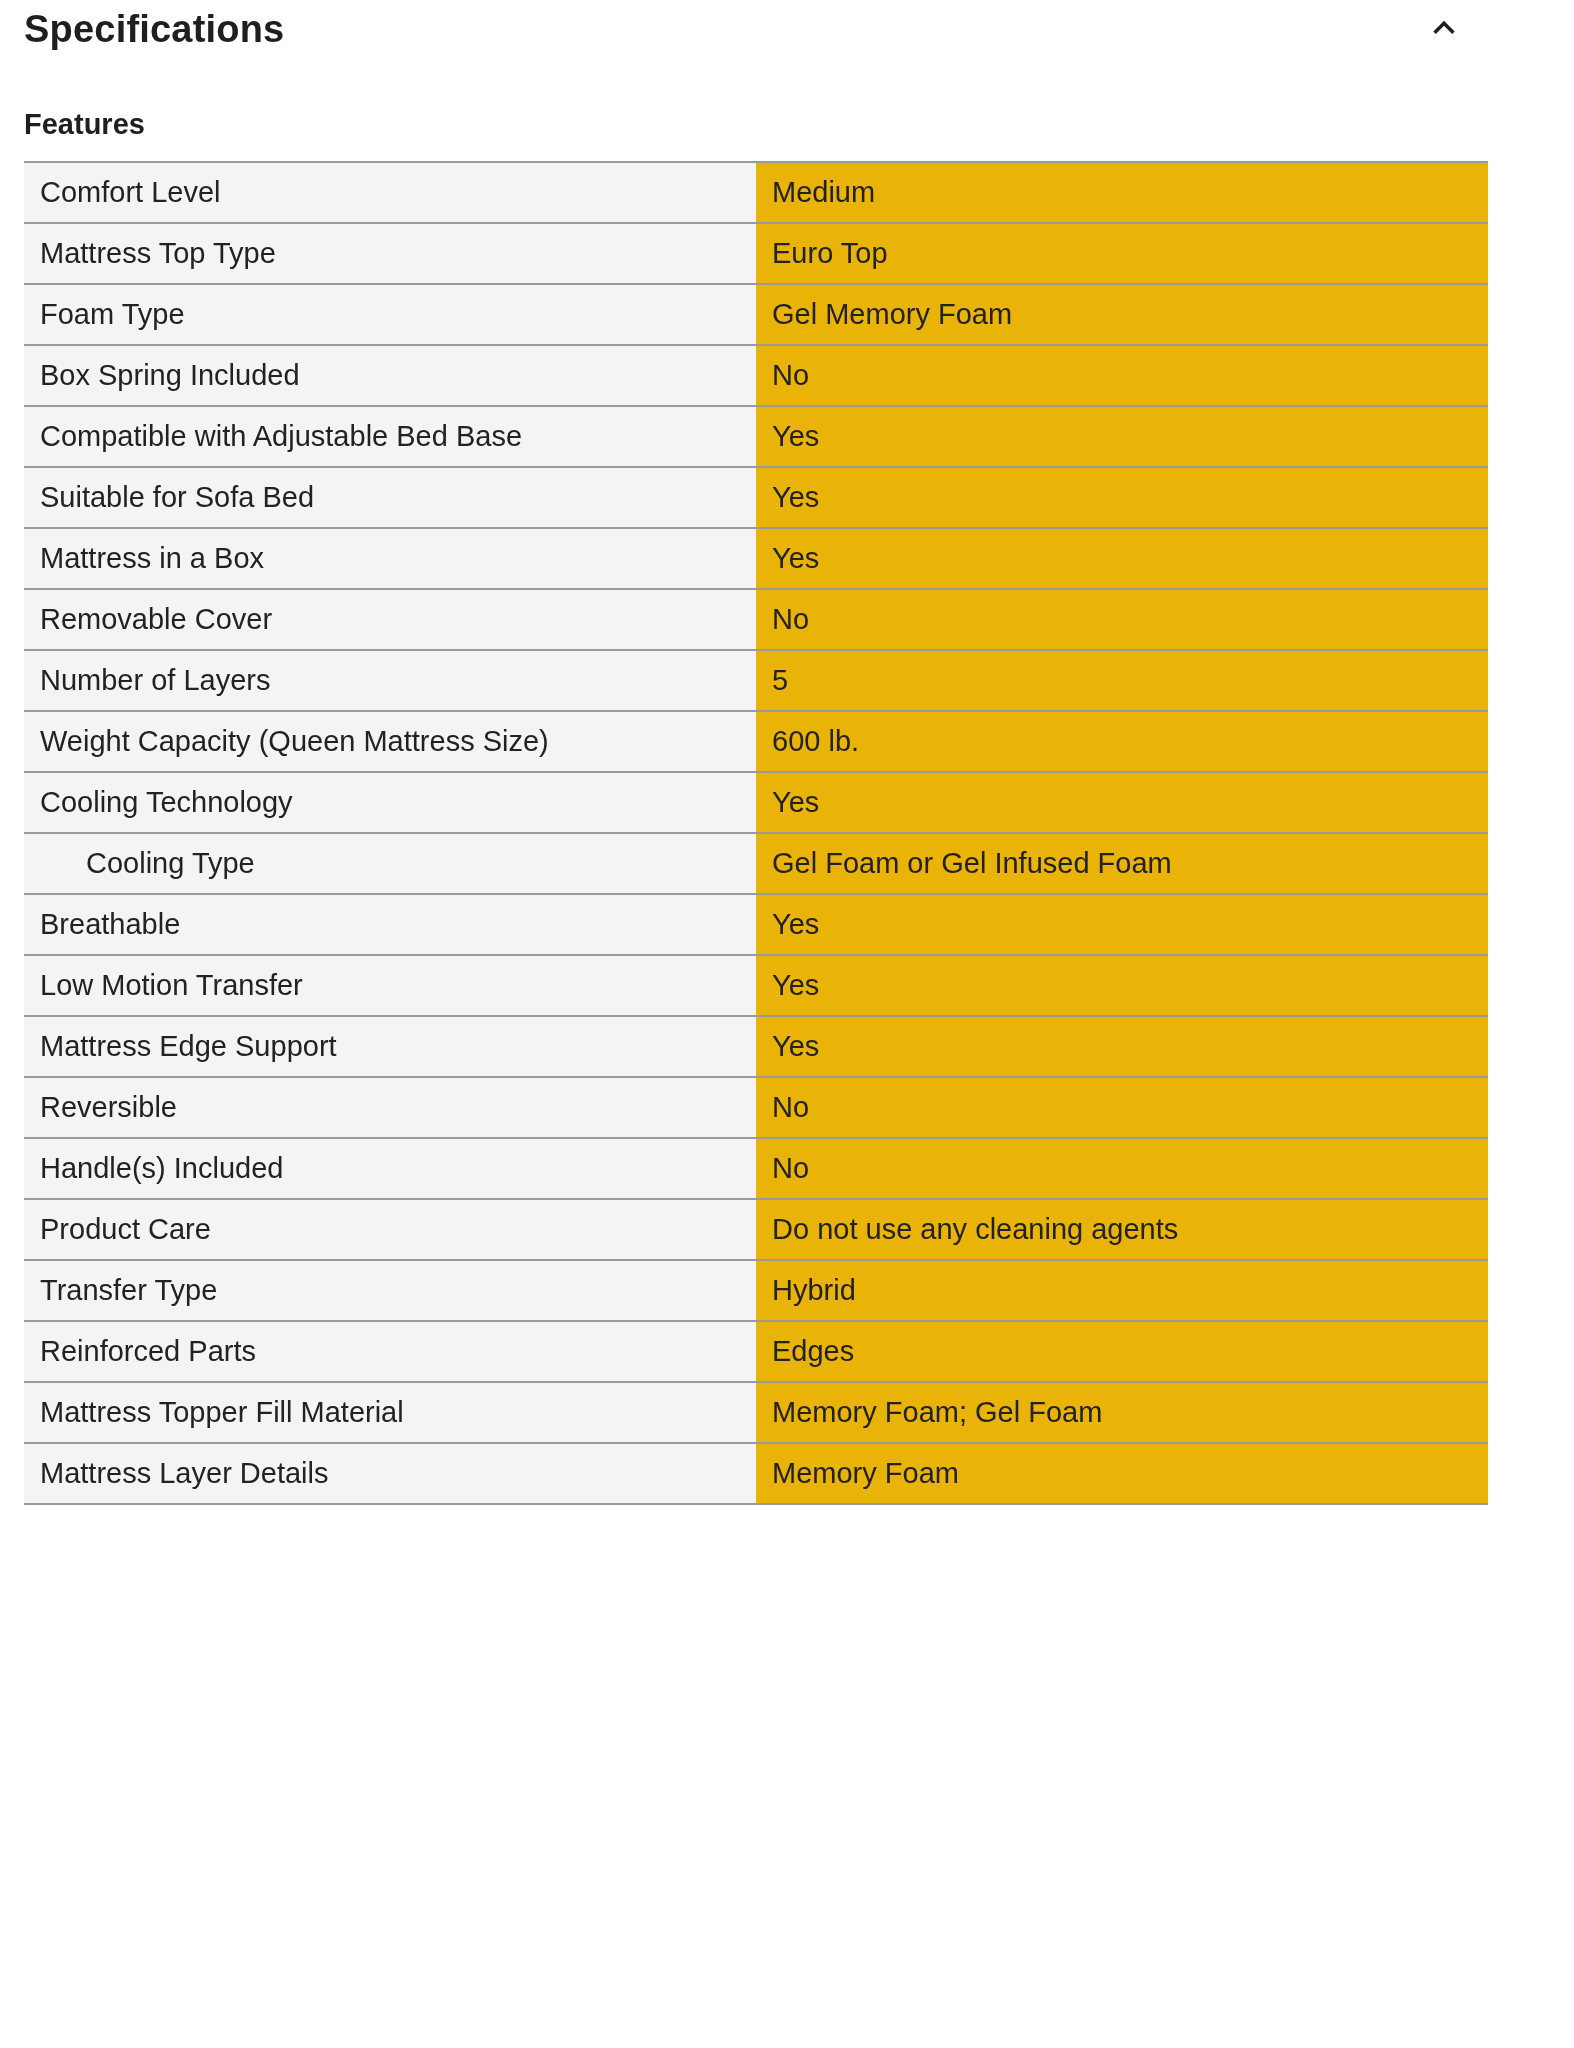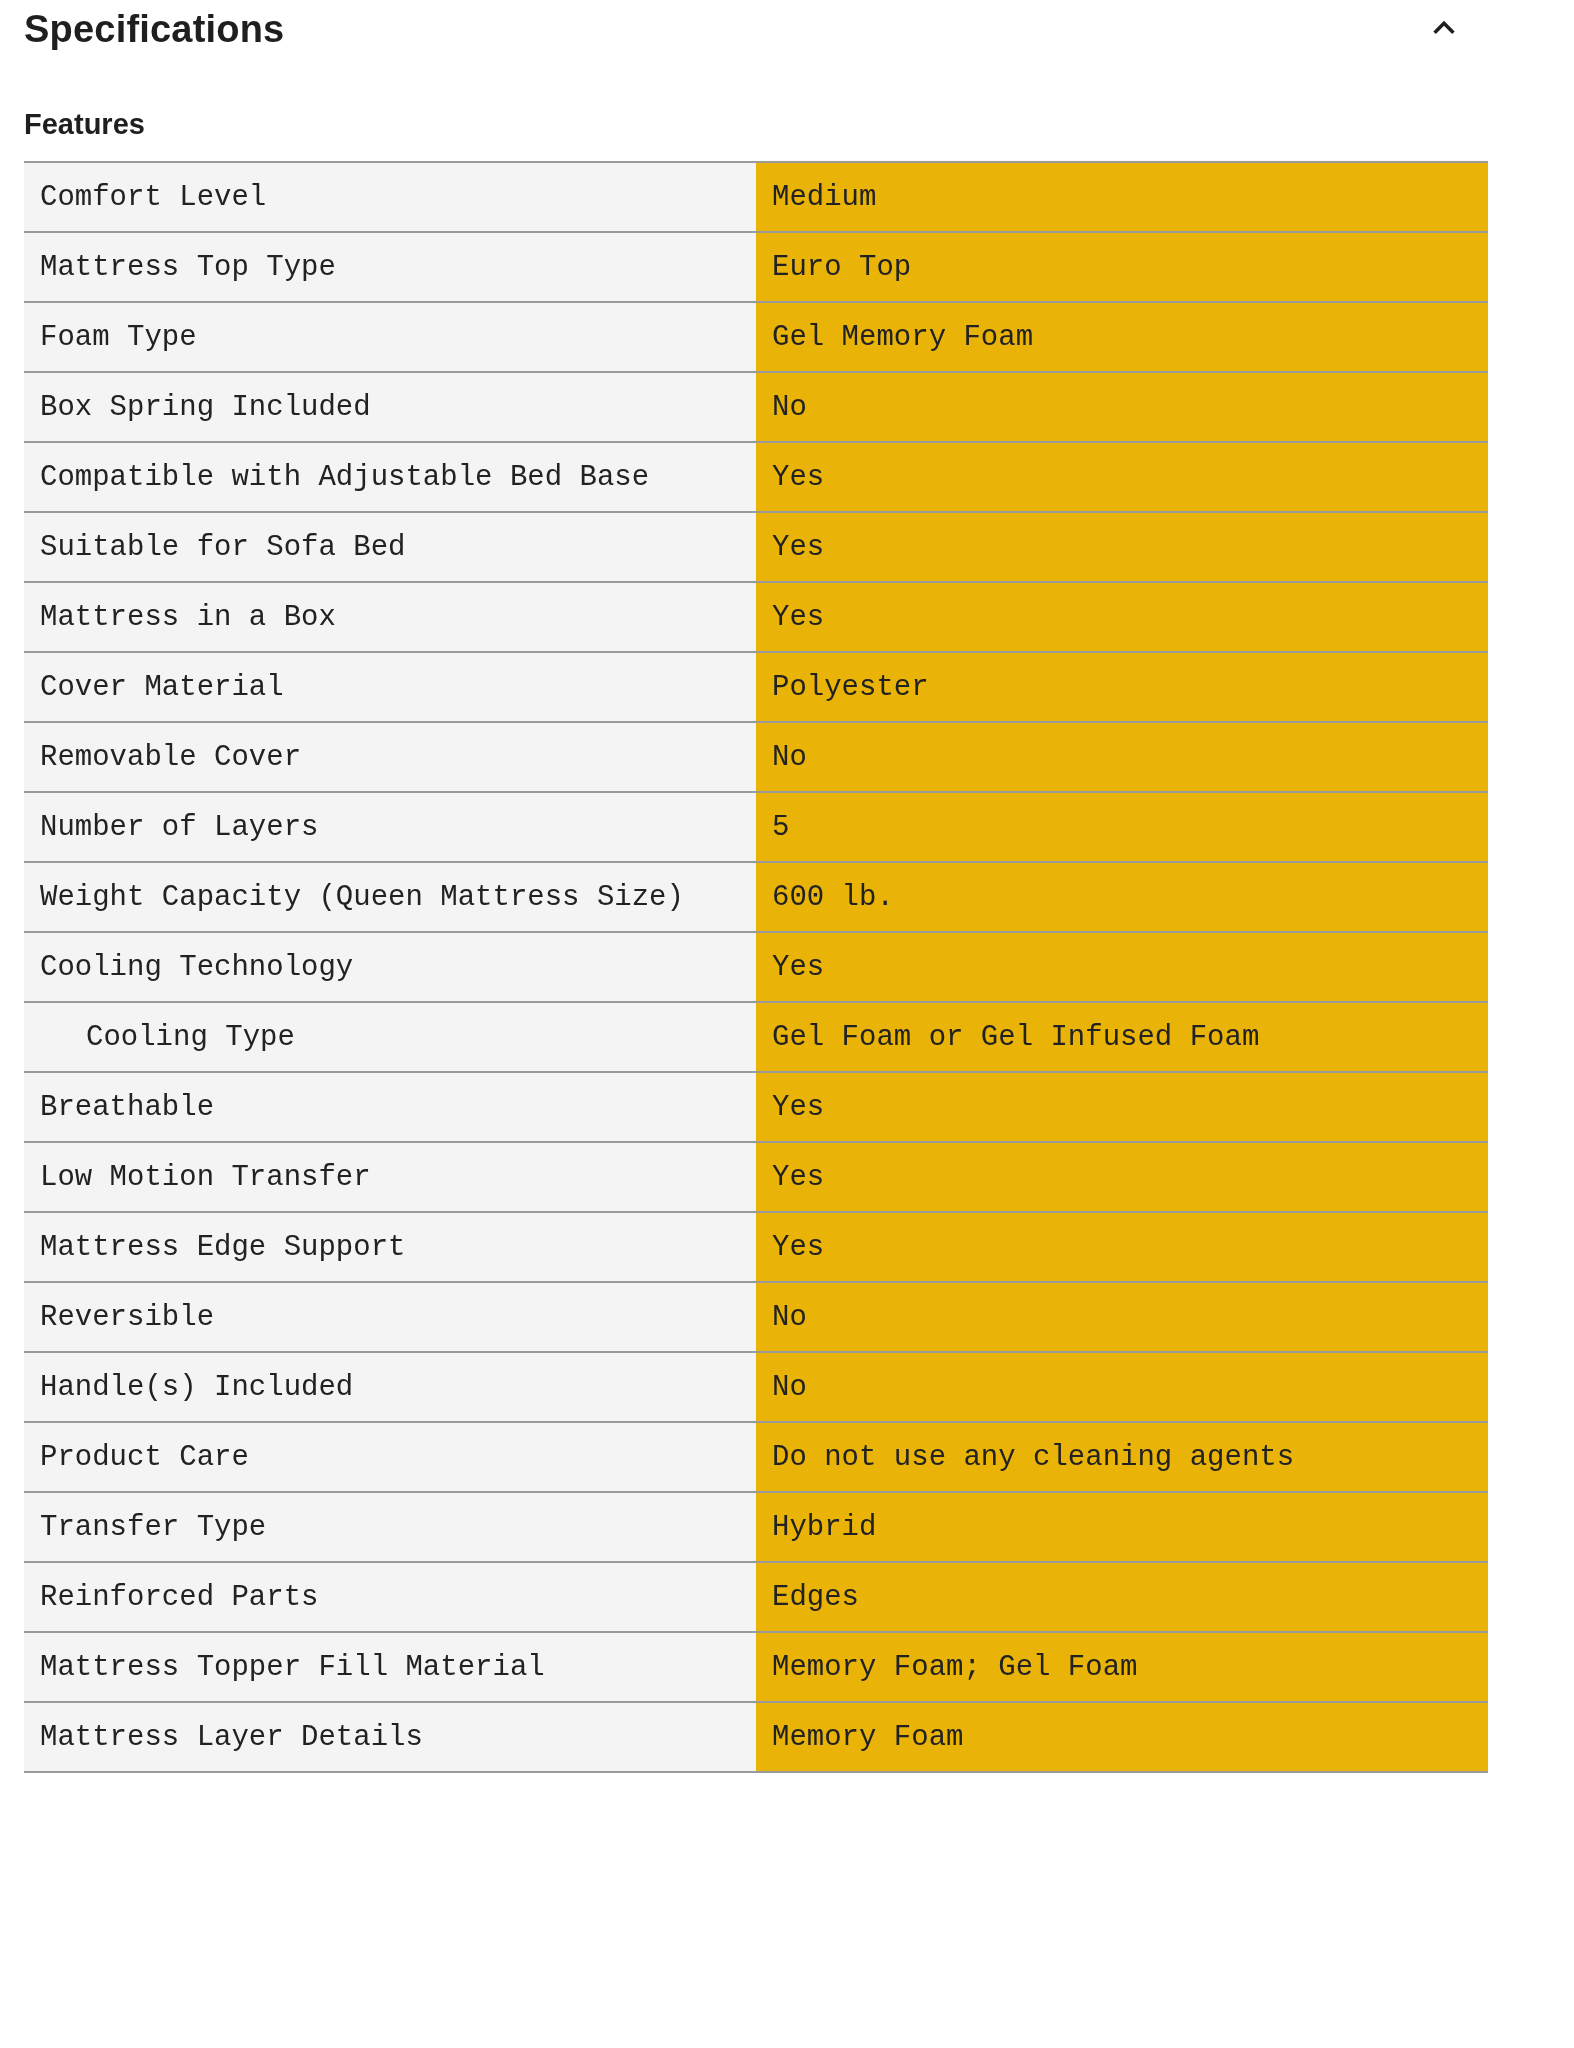--- a/index.html
+++ b/index.html
@@ -21,21 +21,21 @@
     .collapse-btn svg { width: 28px; height: 28px; }
     .group-title {
       position: absolute; left: 24px; top: 108px; font-size: 29px; font-weight: bold;
       color: #1f1f1f;
       text-align: center;
     }
     .spec-table {
       position: absolute; left: 24px; top: 161px; width: 1464px;
       border-collapse: collapse; border-top: 2px solid #9a9a9c;
     }
-    .spec-row { height: 70px; box-sizing: border-box; font-family: Liberation Mono, monospace; }
+    .spec-row { height: 61px; box-sizing: border-box; }
     .spec-row td {
       border-bottom: 2px solid #9a9a9c; padding: 0; vertical-align: middle;
       font-size: 29px; color: #222222;
     }
     .spec-label {
       width: 732px; background: #f4f4f4; padding-left: 16px !important;
       box-sizing: border-box;
     }
     .spec-label.indent { padding-left: 62px !important; }
     .spec-value { background: #eab308; padding-left: 16px !important; }
@@ -76,24 +76,20 @@
         <td class="spec-label">Compatible with Adjustable Bed Base</td>
         <td class="spec-value">Yes</td>
       </tr>
       <tr class="spec-row">
         <td class="spec-label">Suitable for Sofa Bed</td>
         <td class="spec-value">Yes</td>
       </tr>
       <tr class="spec-row">
         <td class="spec-label">Mattress in a Box</td>
         <td class="spec-value">Yes</td>
-      </tr>
-      <tr class="spec-row">
-        <td class="spec-label">Cover Material</td>
-        <td class="spec-value">Polyester</td>
       </tr>
       <tr class="spec-row">
         <td class="spec-label">Removable Cover</td>
         <td class="spec-value">No</td>
       </tr>
       <tr class="spec-row">
         <td class="spec-label">Number of Layers</td>
         <td class="spec-value">5</td>
       </tr>
       <tr class="spec-row">

